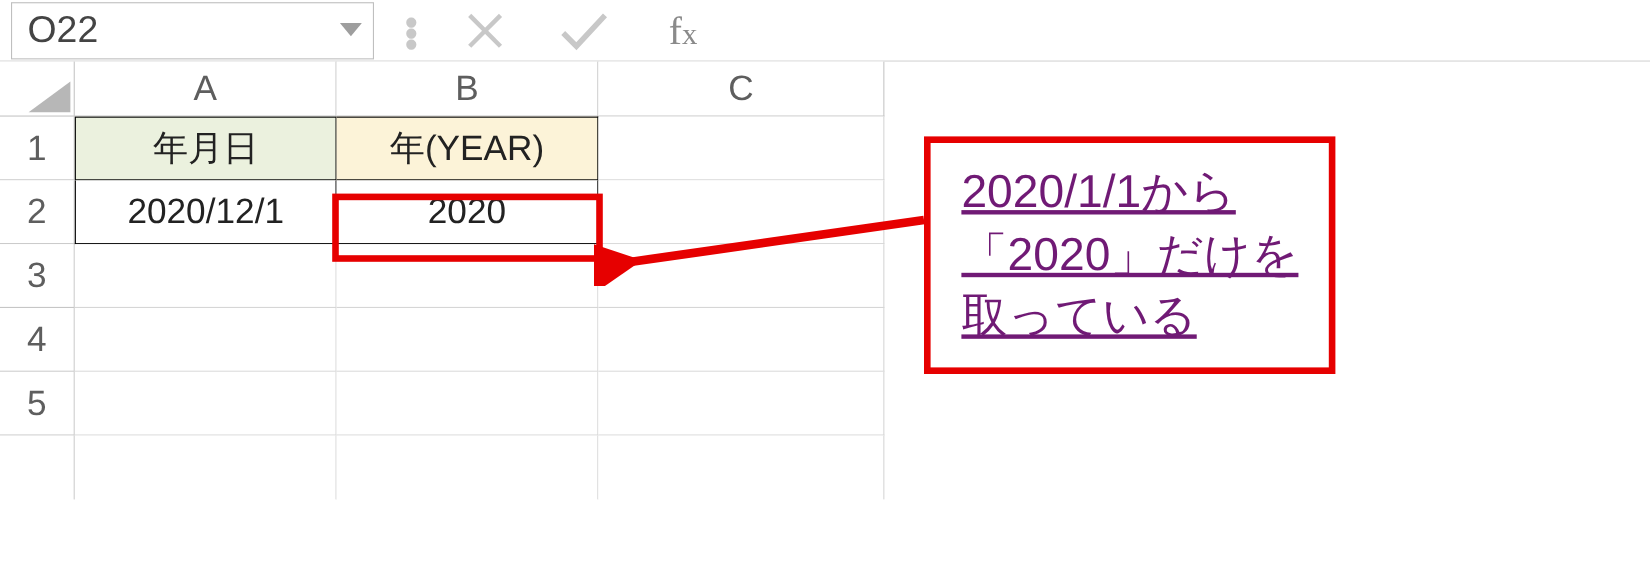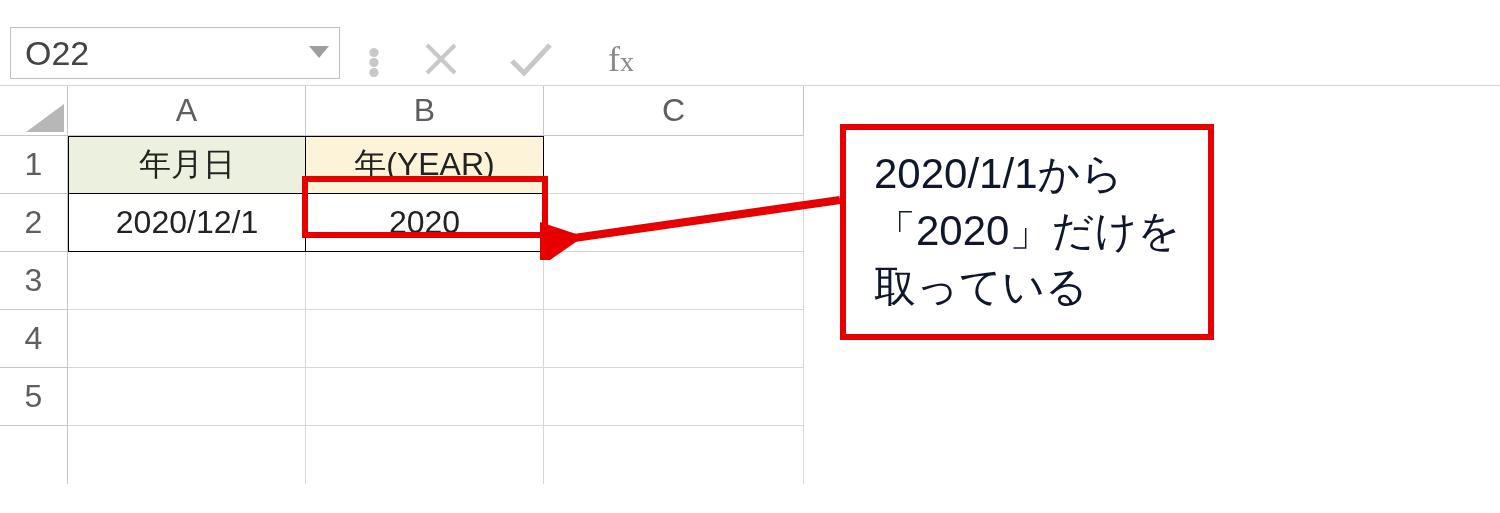--- a/index.html
+++ b/index.html
@@ -9,24 +9,24 @@
     background: #ffffff;
     width: 1500px;
     height: 513px;
     position: relative;
     overflow: hidden;
   }
 
   
   .formula-bar {
     display: flex;
-    align-items: flex-end;
-    height: 86px;
+    align-items: center;
+    height: 56px;
     border-bottom: 1px solid #d4d4d4;
-    padding: 6px 10px;
+    padding: 16px 10px;
     gap: 20px;
   }
   .name-box {
     width: 330px;
     height: 52px;
     border: 1px solid #bfbfbf;
     background: #fff;
     display: flex;
     align-items: center;
     justify-content: space-between;
@@ -167,23 +167,24 @@
     pointer-events: none;
   }
 
   
   .callout {
     position: absolute;
     border: 6px solid #e60000;
     background: #fff;
     padding: 16px 28px 18px 28px;
     font-size: 42px;
-    color: #0f172a;
+    color: #701a75;
     line-height: 1.35;
     white-space: nowrap;
+    text-decoration: underline;
   }
 
   
   .arrow-svg {
     position: absolute;
     pointer-events: none;
   }
 </style>
 </head>
 <body>

